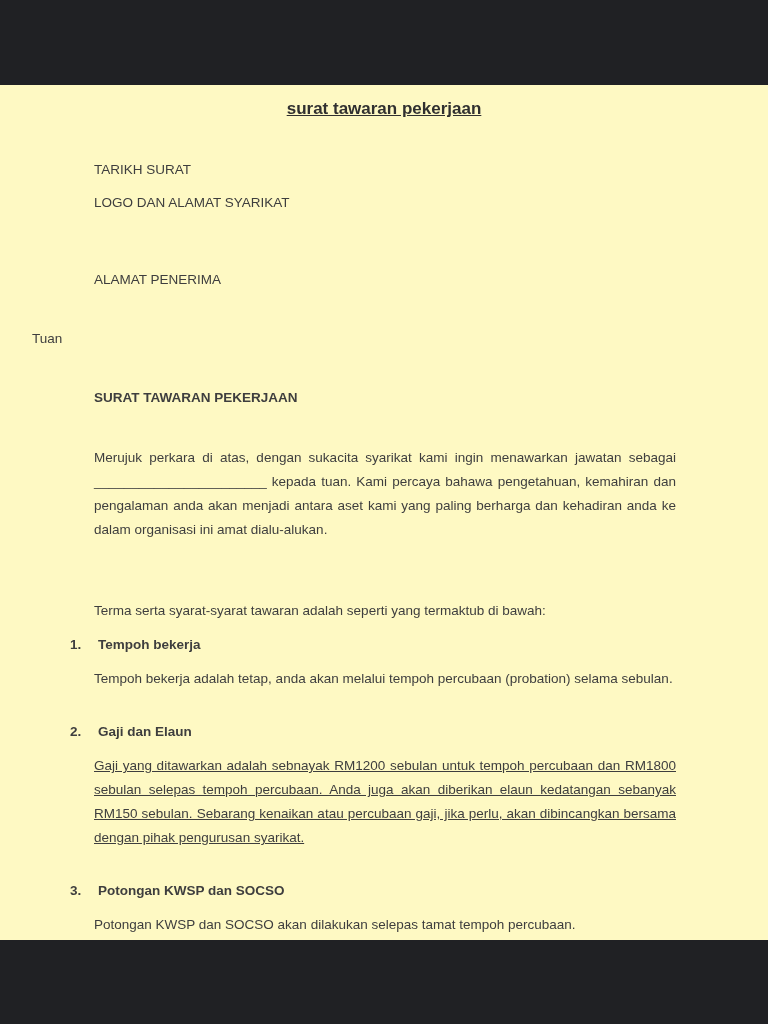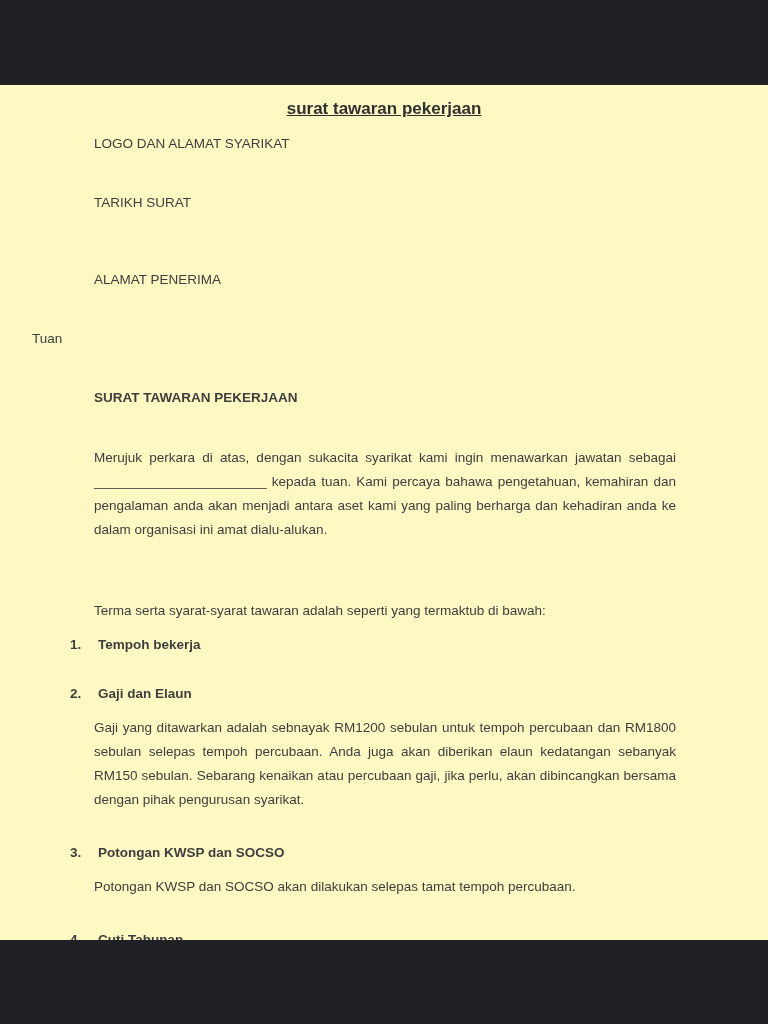--- a/index.html
+++ b/index.html
@@ -67,49 +67,50 @@
     display: flex;
     margin: 0 92px 0 70px;
     font-weight: bold;
     line-height: 17px;
   }
   .item-num { width: 28px; flex: 0 0 28px; }
   .item-body {
     margin: 14px 92px 0 94px;
     line-height: 24px;
   }
-  .item-body.justify { text-align: justify; }
+  .item-body.justify { text-align: justify; text-decoration: underline; }
   .item-body:empty { display: none; }
 </style>
 </head>
 <body>
 
 <div class="viewer">
   <div class="paper">
 
     <h1 class="title">surat tawaran pekerjaan</h1>
 
+    <p class="line date-line">TARIKH SURAT</p>
     <p class="line logo-line">LOGO DAN ALAMAT SYARIKAT</p>
-    <p class="line date-line">TARIKH SURAT</p>
     <p class="line addr-line">ALAMAT PENERIMA</p>
     <p class="line salutation">Tuan</p>
 
     <p class="subject">SURAT TAWARAN PEKERJAAN</p>
 
     <p class="para intro">Merujuk  perkara di atas, dengan sukacita syarikat kami ingin menawarkan jawatan sebagai _______________________ kepada tuan.  Kami percaya bahawa pengetahuan, kemahiran dan pengalaman anda akan menjadi antara aset kami yang paling berharga dan kehadiran anda ke dalam organisasi ini amat dialu-alukan.</p>
 
     <p class="para terms-intro">Terma serta syarat-syarat tawaran adalah seperti yang termaktub di bawah:</p>
 
     <div class="item-list">
 
       <div class="item">
         <div class="item-heading">
           <span class="item-num">1.</span>
           <span class="item-title">Tempoh bekerja</span>
         </div>
+        <p class="item-body">Tempoh bekerja adalah tetap, anda akan melalui tempoh percubaan (probation) selama sebulan.</p>
       </div>
 
       <div class="item">
         <div class="item-heading">
           <span class="item-num">2.</span>
           <span class="item-title">Gaji dan Elaun</span>
         </div>
         <p class="item-body justify">Gaji yang ditawarkan adalah sebnayak RM1200 sebulan untuk tempoh percubaan dan RM1800 sebulan selepas tempoh percubaan.  Anda juga akan diberikan elaun kedatangan sebanyak RM150 sebulan.  Sebarang kenaikan atau percubaan gaji, jika perlu, akan dibincangkan bersama dengan pihak pengurusan syarikat.</p>
       </div>
 

